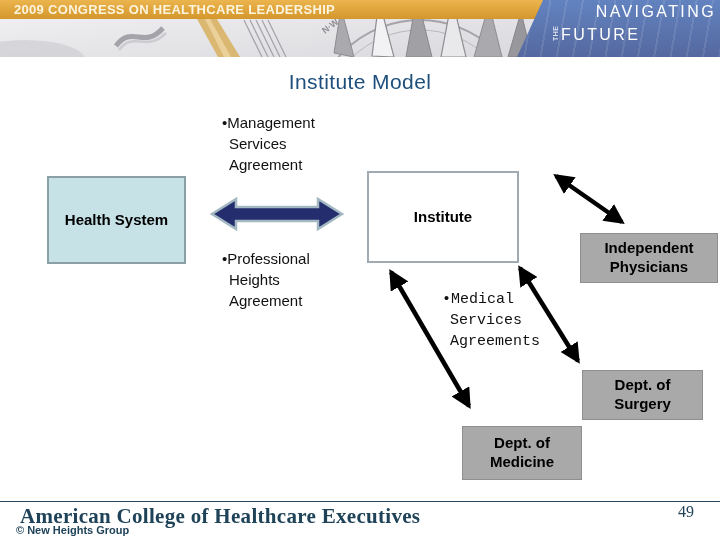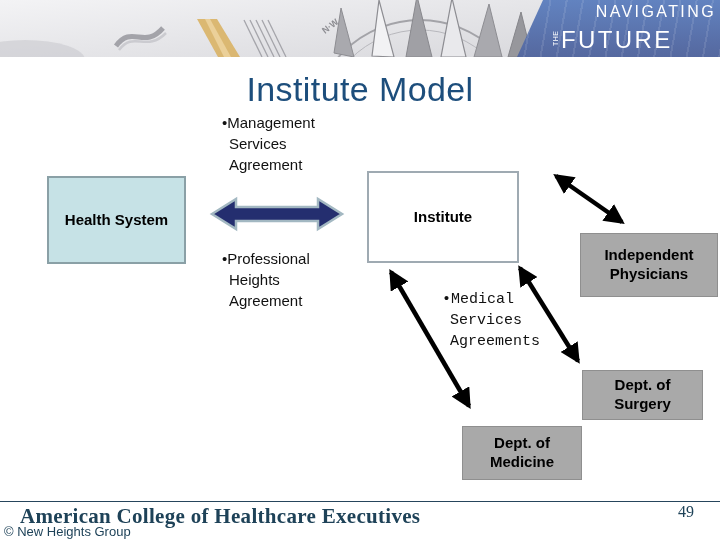--- a/index.html
+++ b/index.html
@@ -23,55 +23,55 @@
     position:absolute; left:517px; top:0; width:203px; height:57px;
     background:
       repeating-linear-gradient(100deg, rgba(255,255,255,0.10) 0 2px, transparent 2px 16px),
       linear-gradient(#6283c0,#55689f);
     clip-path:polygon(26px 0, 203px 0, 203px 57px, 0 57px);
     color:#ffffff;
   }
   .nav1 { position:absolute; top:3px; right:4px; font-size:16px; letter-spacing:2.4px; white-space:nowrap; }
   .nav2 { position:absolute; top:26px; left:33px; display:flex; align-items:center; }
   .nav2 .the { display:inline-block; width:11px; font-size:7px; letter-spacing:0.5px; transform:rotate(-90deg); transform-origin:center; }
-  .nav2 .future { font-size:24px; letter-spacing:2.4px;text-align:center; }
+  .nav2 .future { font-size:16px; letter-spacing:2.4px;text-align:center; }
   
   .page-title {
     position:absolute; top:70px; left:0; width:720px; text-align:center;
-    font-size:34px; letter-spacing:0.4px; color:#1d4e7c;
+    font-size:21px; letter-spacing:0.4px; color:#1d4e7c;
   }
   
   .bullet {
     position:absolute; font-size:15px; line-height:21px; color:#111111;
     white-space:pre-line; text-indent:-7px;
   }
   .b-mgmt { left:229px; top:112px; }
   .b-prof { left:229px; top:248px; }
   .b-med  { left:450px; top:289px; text-indent:-8px;font-family:Liberation Mono, monospace; }
   
   .box {
     position:absolute; display:flex; align-items:center; justify-content:center;
     text-align:center; font-weight:bold; font-size:15px; line-height:1.25;
     color:#000000; white-space:pre-line; box-sizing:border-box;
   }
   .box-hs   { left:47px;  top:176px; width:139px; height:88px; background:#c6e2e6; border:2px solid #8aa0a6;align-items:center; }
   .box-inst { left:367px; top:171px; width:152px; height:92px; background:#ffffff; border:2px solid #9faab2; }
-  .box-ip   { left:580px; top:233px; width:138px; height:64px; background:#a9a9a9; border:1px solid #8f8f8f; }
+  .box-ip   { left:580px; top:233px; width:138px; height:50px; background:#a9a9a9; border:1px solid #8f8f8f; }
   .box-ds   { left:582px; top:370px; width:121px; height:50px; background:#a9a9a9; border:1px solid #8f8f8f; }
   .box-dm   { left:462px; top:426px; width:120px; height:54px; background:#a9a9a9; border:1px solid #8f8f8f; }
   
   .arrows { position:absolute; left:0; top:0; pointer-events:none; }
   
   .footer-line { position:absolute; top:501px; left:0; width:720px; height:1px; background:#26455c; }
   .org {
     position:absolute; top:504px; left:20px;
     font-family:"Liberation Serif", serif; font-weight:bold; font-size:21px;
     letter-spacing:0.3px; color:#1e4258; white-space:nowrap;
   }
-  .copy { position:absolute; top:524px; left:4px; font-size:13px; font-weight:normal; color:#1e4258; }
+  .copy { position:absolute; top:524px; left:16px; font-size:11px; font-weight:bold; color:#1e4258; }
   .pg   { position:absolute; top:503px; right:26px; font-size:16px; font-family:"Liberation Serif", serif; color:#1e4258; }
 </style>
 </head>
 <body>
 
 <div class="slide">
 
   <div class="header">
     <svg class="hdr-art" width="720" height="57" viewBox="0 0 720 57">
       <defs>
@@ -98,20 +98,23 @@
       <g>
         <polygon points="341,8 354,57 334,53" fill="#a9a9ae" stroke="#8d8d92" stroke-width="1"></polygon>
         <polygon points="379,0 394,57 372,56" fill="#f2f2f4" stroke="#8d8d92" stroke-width="1.2"></polygon>
         <polygon points="417,-4 432,57 406,57" fill="#a0a0a5" stroke="#88888d" stroke-width="1"></polygon>
         <polygon points="452,-2 466,57 441,57" fill="#e9e9ec" stroke="#8d8d92" stroke-width="1.2"></polygon>
         <polygon points="489,4 502,57 474,57" fill="#a9a9ae" stroke="#8d8d92" stroke-width="1"></polygon>
         <polygon points="521,12 532,57 508,57" fill="#97979c" stroke="#85858a" stroke-width="1"></polygon>
       </g>
       <text x="325" y="34" font-size="9" fill="#8e8e93" font-weight="bold" transform="rotate(-38 325 34)">N·W</text>
     </svg>
+    <div class="gold-band">
+      <span class="congress-title">2009 CONGRESS ON HEALTHCARE LEADERSHIP</span>
+    </div>
     <div class="blue-panel">
       <div class="nav1">NAVIGATING</div>
       <div class="nav2">
         <span class="the">THE</span>
         <span class="future">FUTURE</span>
       </div>
     </div>
   </div>
 
   <div class="page-title">Institute Model</div>

